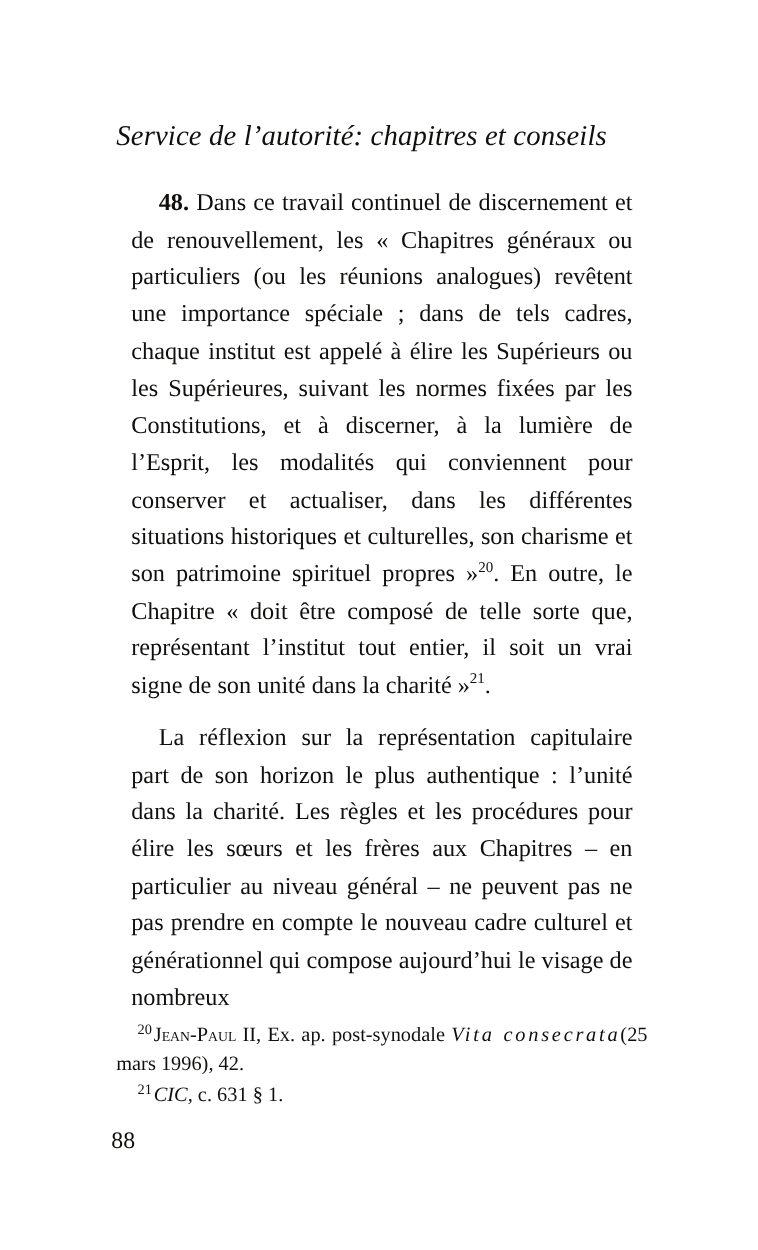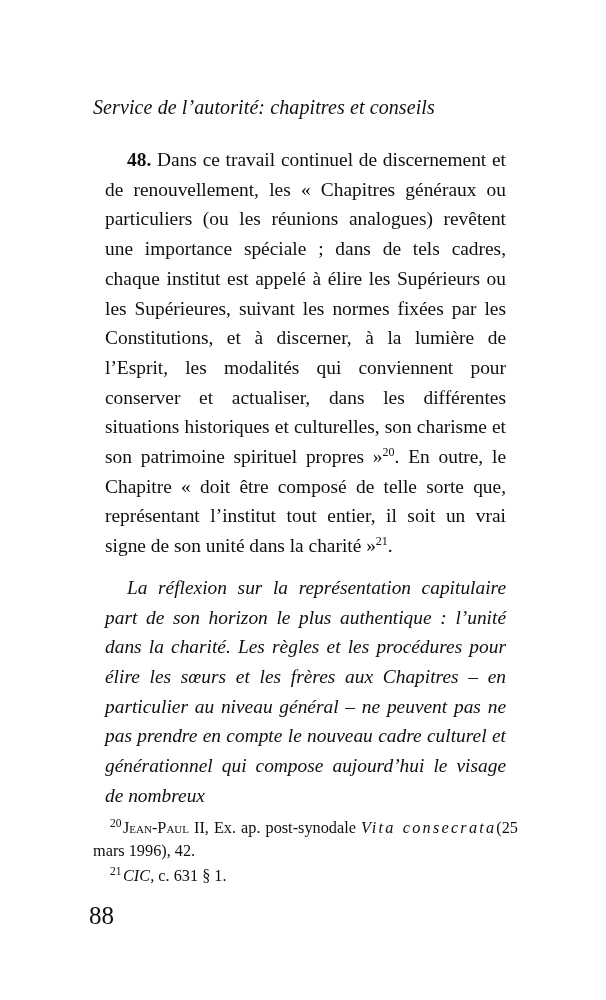--- a/index.html
+++ b/index.html
@@ -22,36 +22,35 @@
     overflow: hidden;
   }
   .content {
     position: absolute;
     left: 93px;
     top: 96px;
     width: 425px;
   }
   .running-head {
     font-style: italic;
-    font-size: 20px;
+    font-size: 23px;
     letter-spacing: 0.1px;
     margin: 0 0 26px 0;
     white-space: nowrap;
   }
   p.body-par {
     margin: 12px;
     font-size: 19.4px;
     line-height: 29.7px;
     text-align: justify;
     text-justify: inter-word;
     hyphens: manual;
   }
   p.body-par + p.body-par {
     margin-top: 0;
-    font-style: italic;
   }
   .indent {
     display: inline-block;
     width: 22px;
   }
   .par-num {
     font-weight: bold;
   }
   .fn-ref {
     font-size: 12px;
@@ -89,21 +88,21 @@
   .italic {
     font-style: italic;
   }
   .wide-space {
     letter-spacing: 2.2px;
   }
   .folio {
     position: absolute;
     left: 89px;
     top: 902px;
-    font-size: 25px;
+    font-size: 19px;
   }
 </style>
 </head>
 <body>
 
 <div class="page">
 
   <div class="content">
     <div class="running-head">Service de l’autorité: chapitres et conseils</div>
 

